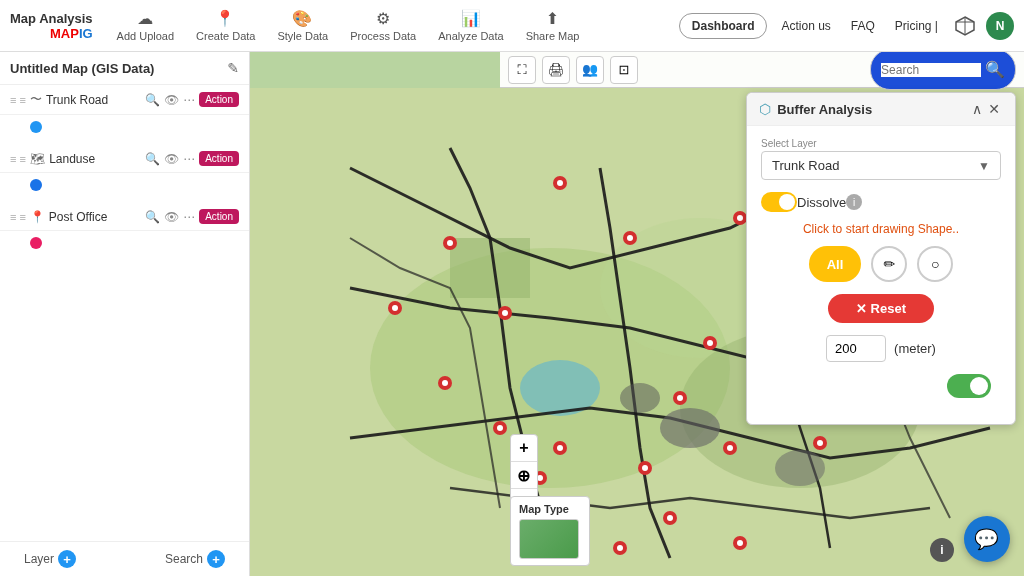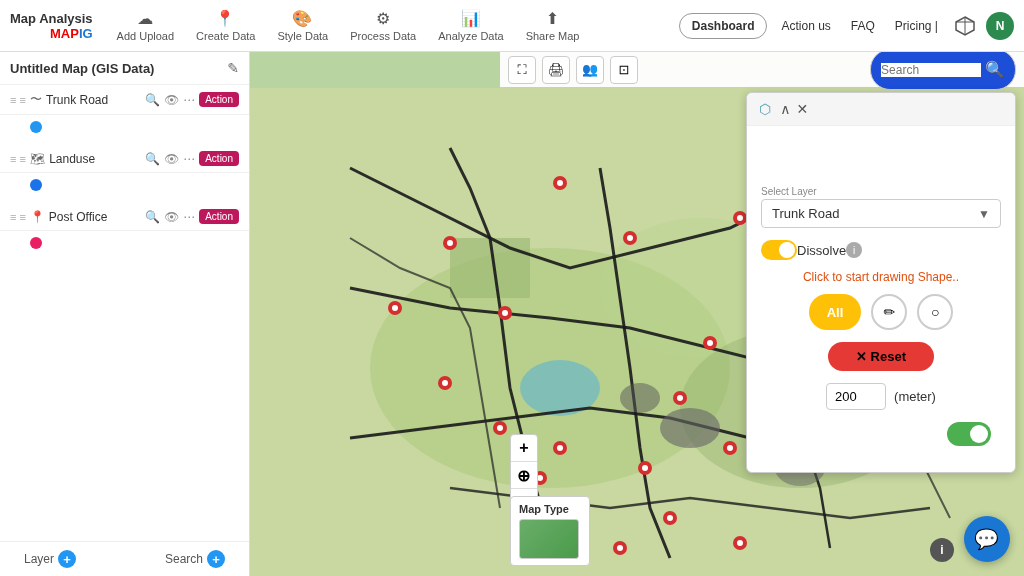--- a/index.html
+++ b/index.html
@@ -131,21 +131,21 @@
     }
     #buffer-header {
       display: flex; align-items: center; padding: 8px 12px; border-bottom: 1px solid #eee;
       background: #f5f5f5; border-radius: 6px 6px 0 0;
     }
     #buffer-icon { font-size: 14px; color: #4a9fb5; margin-right: 6px; }
     #buffer-title { font-size: 13px; font-weight: bold; color: #333; flex: 1; }
     .buffer-win-btn { background: none; border: none; cursor: pointer; font-size: 14px; color: #555; padding: 0 3px; }
 
     #buffer-content { padding: 12px 14px; }
-    .select-layer-label { font-size: 10px; color: #888; margin-bottom: 2px; margin-top: 48px; }
+    .select-layer-label { font-size: 10px; color: #888; margin-bottom: 2px; }
     .select-layer-box {
       display: flex; align-items: center; border: 1px solid #ccc; border-radius: 4px;
       padding: 6px 10px; font-size: 13px; color: #333; cursor: pointer; background: #fff;
       justify-content: space-between;
     }
     .select-dropdown-icon { font-size: 12px; color: #666; }
 
     .dissolve-row {
       display: flex; align-items: center; margin-top: 12px; margin-bottom: 10px;
     }
@@ -167,21 +167,21 @@
       background: #ffc107; color: #fff; border: none; border-radius: 20px;
       padding: 6px 18px; font-size: 13px; font-weight: bold; cursor: pointer;
     }
     .shape-btn-circle {
       width: 36px; height: 36px; border-radius: 50%; border: 2px solid #ccc;
       background: #fff; cursor: pointer; display: flex; align-items: center; justify-content: center; font-size: 14px;
     }
 
     .reset-btn {
       display: block; margin: 0 auto 12px auto;
-      background: #e53935; color: #000000; border: none; border-radius: 20px;
+      background: #e53935; color: #ffffff; border: none; border-radius: 20px;
       padding: 7px 28px; font-size: 13px; font-weight: bold; cursor: pointer;
     }
     .reset-btn::before { content: '✕ '; }
 
     .meter-row { display: flex; align-items: center; gap: 8px; justify-content: center; margin-bottom: 12px; }
     .meter-input {
       width: 60px; border: 1px solid #ccc; border-radius: 4px; padding: 5px 8px;
       font-size: 13px; text-align: left;
     }
     .meter-label { font-size: 13px; color: #333; }
@@ -430,20 +430,21 @@
     </div>
 
     <div id="map-type-box">
       <span id="map-type-label">Map Type</span>
       <div id="map-type-thumb" style="background:linear-gradient(135deg,#6aad6a,#4a9b4a);"></div>
     </div>
 
     <div id="buffer-panel">
       <div id="buffer-header">
         <span id="buffer-icon">⬡</span>
+        <span id="buffer-title">Buffer Analysis</span>
         <button class="buffer-win-btn">∧</button>
         <button class="buffer-win-btn">✕</button>
       </div>
       <div id="buffer-content">
         <div class="select-layer-label">Select Layer</div>
         <div class="select-layer-box">
           <span>Trunk Road</span>
           <span class="select-dropdown-icon">▼</span>
         </div>
 

